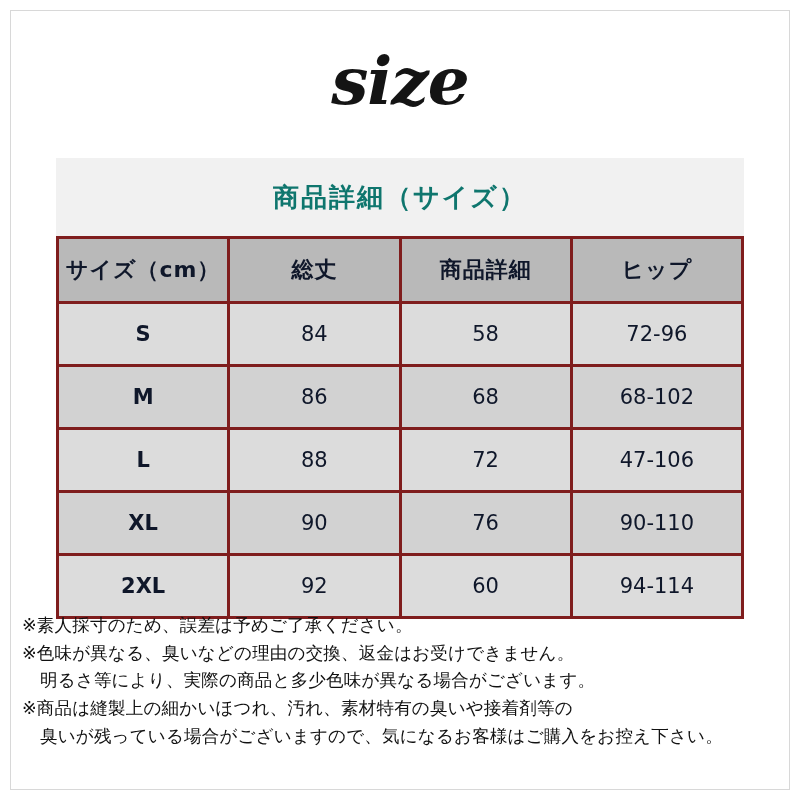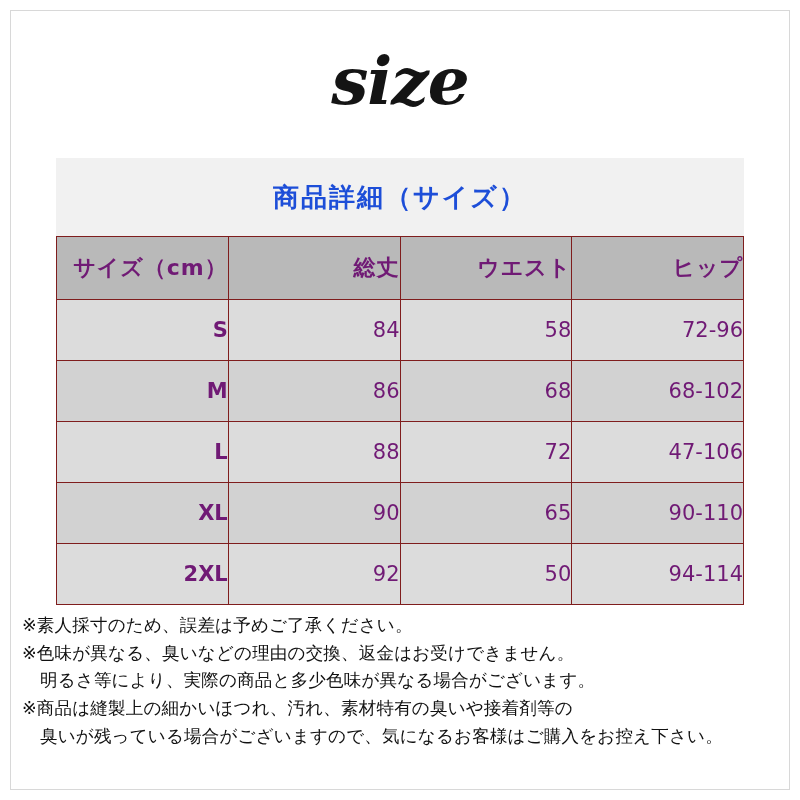--- a/index.html
+++ b/index.html
@@ -56,34 +56,34 @@
   }
   .table-heading {
     height: 78px;
     background: #f1f1f1;
     display: flex;
     align-items: center;
     justify-content: center;
     font-size: 26px;
     font-weight: 700;
     letter-spacing: 2px;
-    color: #1d4ed8;
+    color: #0f766e;
     box-sizing: border-box;
   }
   table.size-table {
     width: 100%;
     border-collapse: collapse;
     table-layout: fixed;
   }
   table.size-table th,
   table.size-table td {
-    border: 1px solid #7f1d1d;
-    text-align: right;
+    border: 3px solid #7f1d1d;
+    text-align: center;
     font-size: 21px;
-    color: #701a75;
+    color: #0f172a;
     height: 60px;
     padding: 0;
   }
   table.size-table thead th {
     background: #b9b9b9;
     font-weight: 700;
     font-size: 22px;
     letter-spacing: 1px;
     height: 62px;
   }
@@ -126,21 +126,21 @@
 
   <div class="size-title">size</div>
 
   <div class="table-wrap">
     <div class="table-heading">商品詳細（サイズ）</div>
     <table class="size-table">
       <thead>
         <tr>
           <th>サイズ（cm）</th>
           <th>総丈</th>
-          <th>ウエスト</th>
+          <th>商品詳細</th>
           <th>ヒップ</th>
         </tr>
       </thead>
       <tbody>
         <tr>
           <td>S</td>
           <td class="num">84</td>
           <td class="num">58</td>
           <td class="num">72-96</td>
         </tr>
@@ -152,27 +152,27 @@
         </tr>
         <tr>
           <td>L</td>
           <td class="num">88</td>
           <td class="num">72</td>
           <td class="num">47-106</td>
         </tr>
         <tr>
           <td>XL</td>
           <td class="num">90</td>
-          <td class="num">65</td>
+          <td class="num">76</td>
           <td class="num">90-110</td>
         </tr>
         <tr>
           <td>2XL</td>
           <td class="num">92</td>
-          <td class="num">50</td>
+          <td class="num">60</td>
           <td class="num">94-114</td>
         </tr>
       </tbody>
     </table>
   </div>
 
   <div class="notes">
     <div class="line">※素人採寸のため、誤差は予めご了承ください。</div>
     <div class="line">※色味が異なる、臭いなどの理由の交換、返金はお受けできません。</div>
     <div class="line indent">明るさ等により、実際の商品と多少色味が異なる場合がございます。</div>

